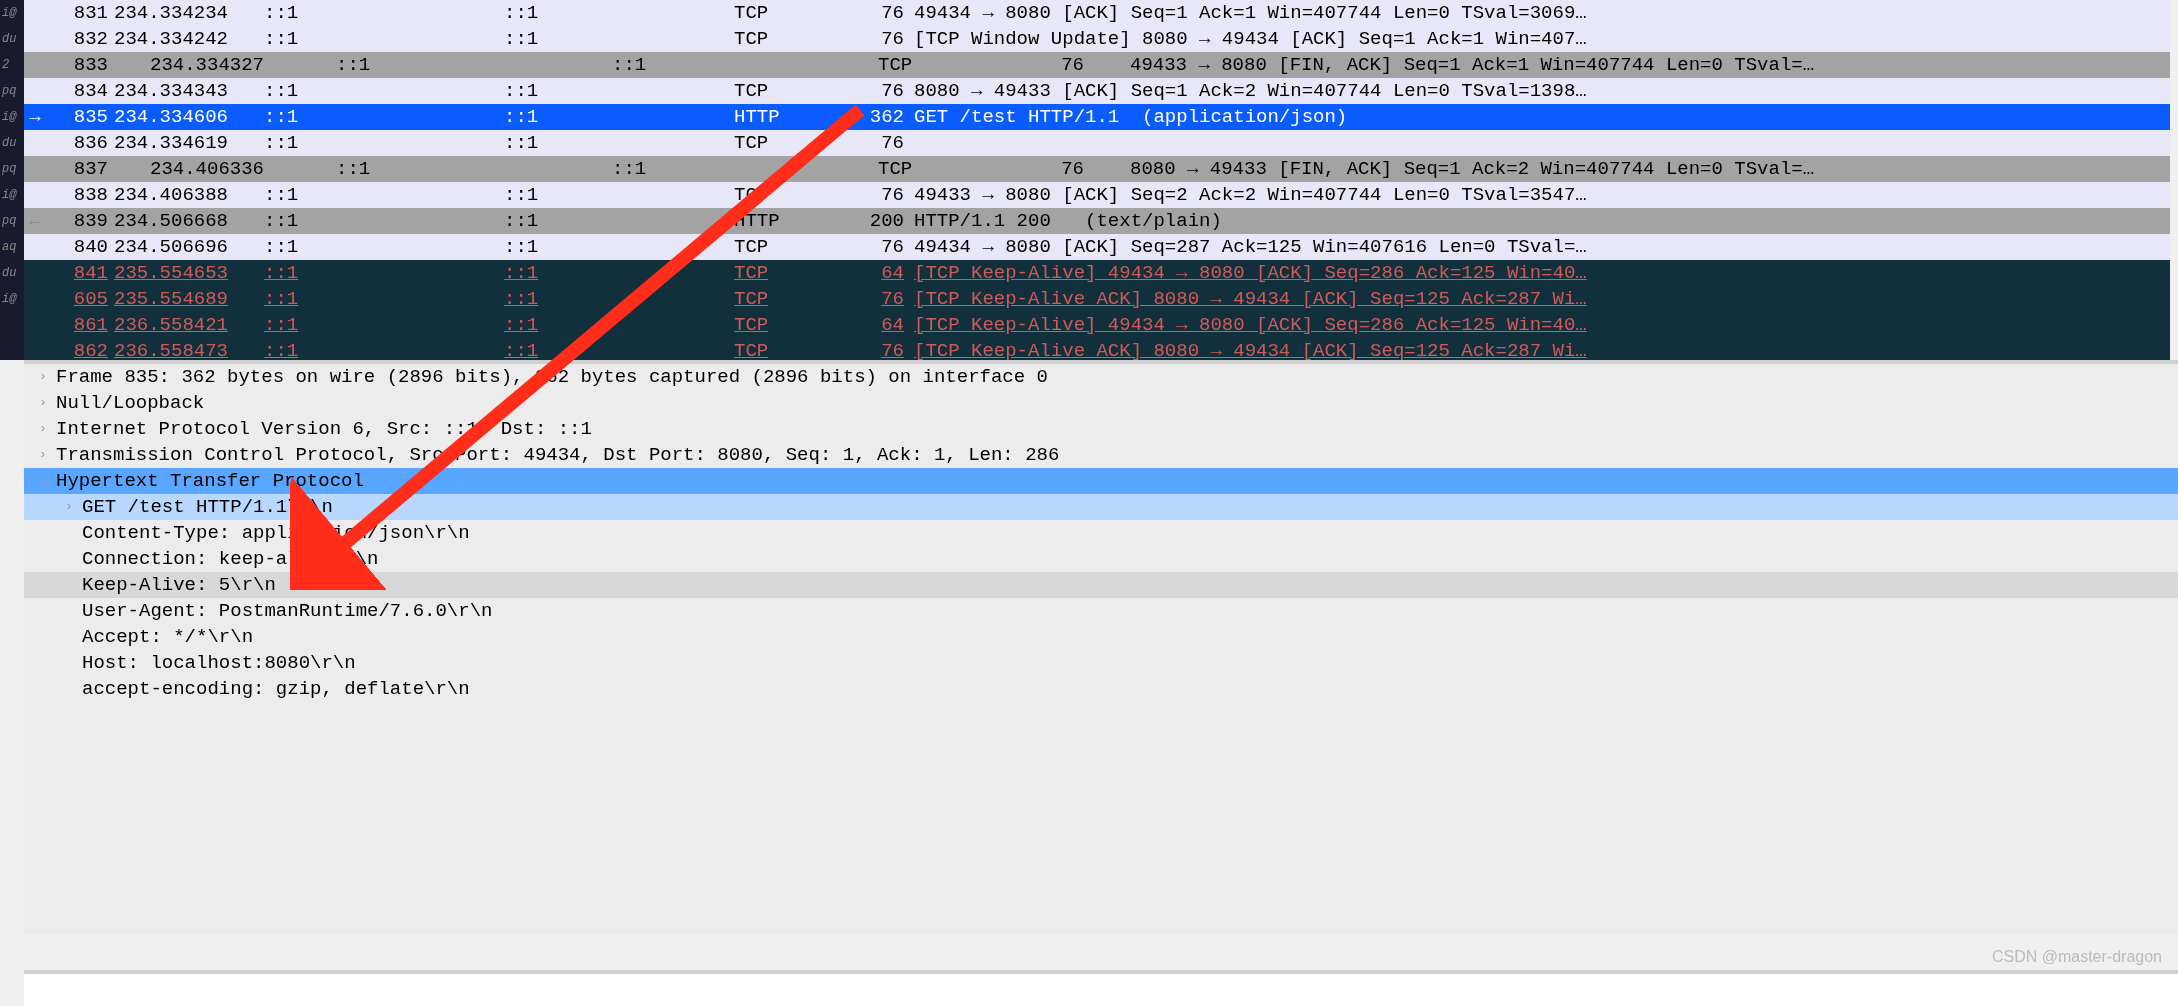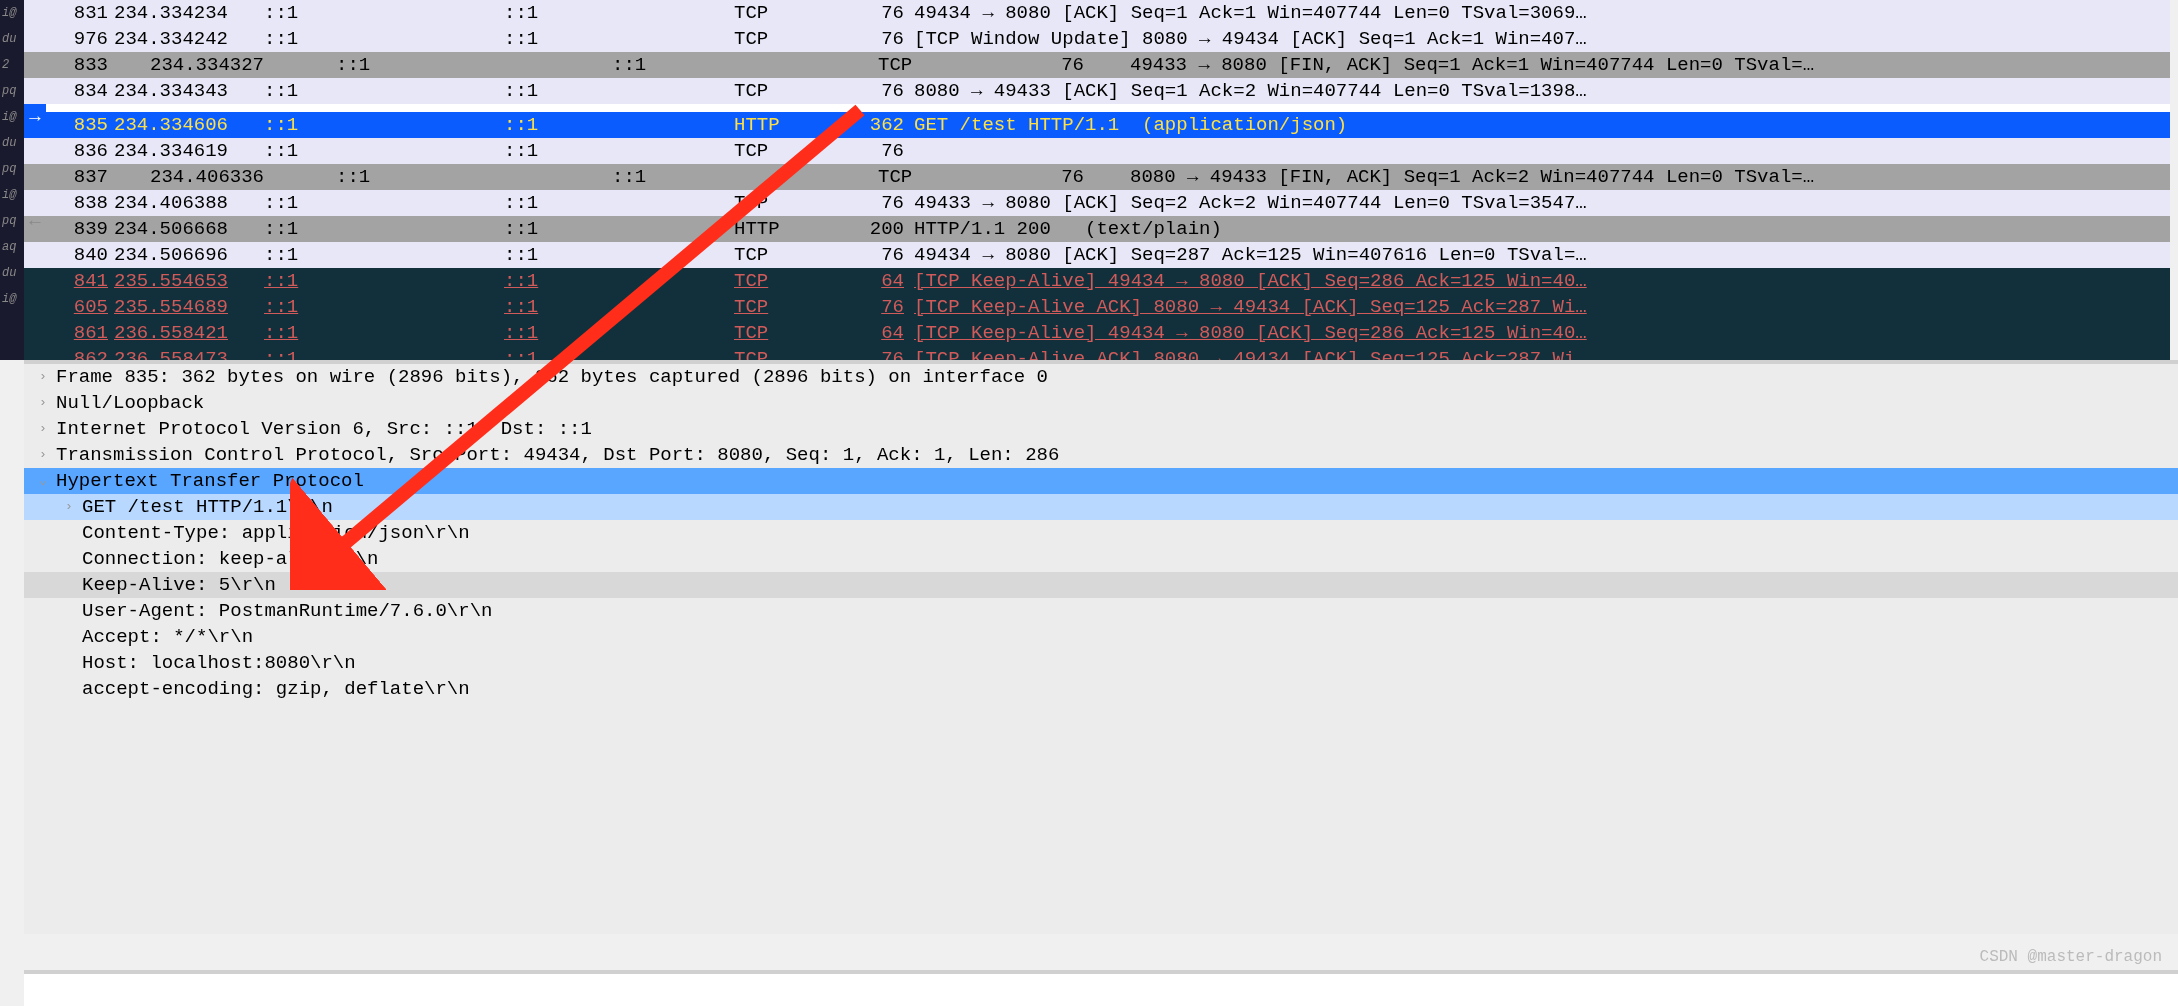--- a/index.html
+++ b/index.html
@@ -51,21 +51,21 @@
 .packet-row .no-col    { width: 70px; text-align: right; padding-right: 6px; }
 .packet-row .time-col  { width: 150px; }
 .packet-row .src-col   { width: 240px; }
 .packet-row .dst-col   { width: 230px; }
 .packet-row .proto-col { width: 120px; }
 .packet-row .len-col   { width: 60px; text-align: right; padding-right: 10px;}
 .packet-row .info-col  { flex: 1; overflow: hidden; }
 
 .row-lav  { background: #e7e7f7; color: #000; }
 .row-gray { background: #a3a3a3; color: #000; gap: 36px; }
-.row-sel  { background: #0a5cff; color: #fde047; margin-top: 8px; }
+.row-sel  { background: #0a5cff; color: #ffffff; }
 .row-lime { background: #a3a3a3; color: #000; }
 .row-dark { background: #12303b; color: #d15a5a; text-decoration: underline; }
 
 .marker-sel  { position: absolute; left:0; width:22px; height:26px; background:#0a5cff; color:#fff; text-align:center; }
 .marker-resp { position: absolute; left:0; width:22px; height:26px; color:#888; text-align:center; }
 
 
 .details-pane {
   position: absolute;
   left: 24px;
@@ -112,21 +112,21 @@
   pointer-events: none;
 }
 
 
 .watermark {
   position: absolute;
   right: 16px;
   bottom: 40px;
   color: #bbb;
   font-size: 16px;
-  font-family: Liberation Mono, monospace;
+  font-family: Liberation Sans, sans-serif;
 }
 
 
 .pane-sep { position:absolute; left:24px; right:0; height:4px; background:#d0d0d0; }
 .sep1 { top: 360px; }
 .sep2 { bottom: 32px; }
 </style>
 </head>
 <body>
 
@@ -144,21 +144,21 @@
     <span>pq</span>
     <span>i@</span>
     <span>pq</span>
     <span>aq</span>
     <span>du</span>
     <span>i@</span>
   </div>
 
 <div class="packet-list" id="packet-list">
     <div class="packet-row row-lav"><span class="no-col">831</span><span class="time-col">234.334234</span><span class="src-col">::1</span><span class="dst-col">::1</span><span class="proto-col">TCP</span><span class="len-col">76</span><span class="info-col">49434 → 8080 [ACK] Seq=1 Ack=1 Win=407744 Len=0 TSval=3069…</span></div>
-    <div class="packet-row row-lav"><span class="no-col">976</span><span class="time-col">234.334242</span><span class="src-col">::1</span><span class="dst-col">::1</span><span class="proto-col">TCP</span><span class="len-col">76</span><span class="info-col">[TCP Window Update] 8080 → 49434 [ACK] Seq=1 Ack=1 Win=407…</span></div>
+    <div class="packet-row row-lav"><span class="no-col">832</span><span class="time-col">234.334242</span><span class="src-col">::1</span><span class="dst-col">::1</span><span class="proto-col">TCP</span><span class="len-col">76</span><span class="info-col">[TCP Window Update] 8080 → 49434 [ACK] Seq=1 Ack=1 Win=407…</span></div>
     <div class="packet-row row-gray"><span class="no-col">833</span><span class="time-col">234.334327</span><span class="src-col">::1</span><span class="dst-col">::1</span><span class="proto-col">TCP</span><span class="len-col">76</span><span class="info-col">49433 → 8080 [FIN, ACK] Seq=1 Ack=1 Win=407744 Len=0 TSval=…</span></div>
     <div class="packet-row row-lav"><span class="no-col">834</span><span class="time-col">234.334343</span><span class="src-col">::1</span><span class="dst-col">::1</span><span class="proto-col">TCP</span><span class="len-col">76</span><span class="info-col">8080 → 49433 [ACK] Seq=1 Ack=2 Win=407744 Len=0 TSval=1398…</span></div>
     <div class="marker-sel" style="top: 104px;">→</div>
     <div class="packet-row row-sel"><span class="no-col">835</span><span class="time-col">234.334606</span><span class="src-col">::1</span><span class="dst-col">::1</span><span class="proto-col">HTTP</span><span class="len-col">362</span><span class="info-col">GET /test HTTP/1.1  (application/json)</span></div>
     <div class="packet-row row-lav"><span class="no-col">836</span><span class="time-col">234.334619</span><span class="src-col">::1</span><span class="dst-col">::1</span><span class="proto-col">TCP</span><span class="len-col">76</span></div>
     <div class="packet-row row-gray"><span class="no-col">837</span><span class="time-col">234.406336</span><span class="src-col">::1</span><span class="dst-col">::1</span><span class="proto-col">TCP</span><span class="len-col">76</span><span class="info-col">8080 → 49433 [FIN, ACK] Seq=1 Ack=2 Win=407744 Len=0 TSval=…</span></div>
     <div class="packet-row row-lav"><span class="no-col">838</span><span class="time-col">234.406388</span><span class="src-col">::1</span><span class="dst-col">::1</span><span class="proto-col">TCP</span><span class="len-col">76</span><span class="info-col">49433 → 8080 [ACK] Seq=2 Ack=2 Win=407744 Len=0 TSval=3547…</span></div>
     <div class="marker-resp" style="top: 208px;">←</div>
     <div class="packet-row row-lime"><span class="no-col">839</span><span class="time-col">234.506668</span><span class="src-col">::1</span><span class="dst-col">::1</span><span class="proto-col">HTTP</span><span class="len-col">200</span><span class="info-col">HTTP/1.1 200   (text/plain)</span></div>
     <div class="packet-row row-lav"><span class="no-col">840</span><span class="time-col">234.506696</span><span class="src-col">::1</span><span class="dst-col">::1</span><span class="proto-col">TCP</span><span class="len-col">76</span><span class="info-col">49434 → 8080 [ACK] Seq=287 Ack=125 Win=407616 Len=0 TSval=…</span></div>

